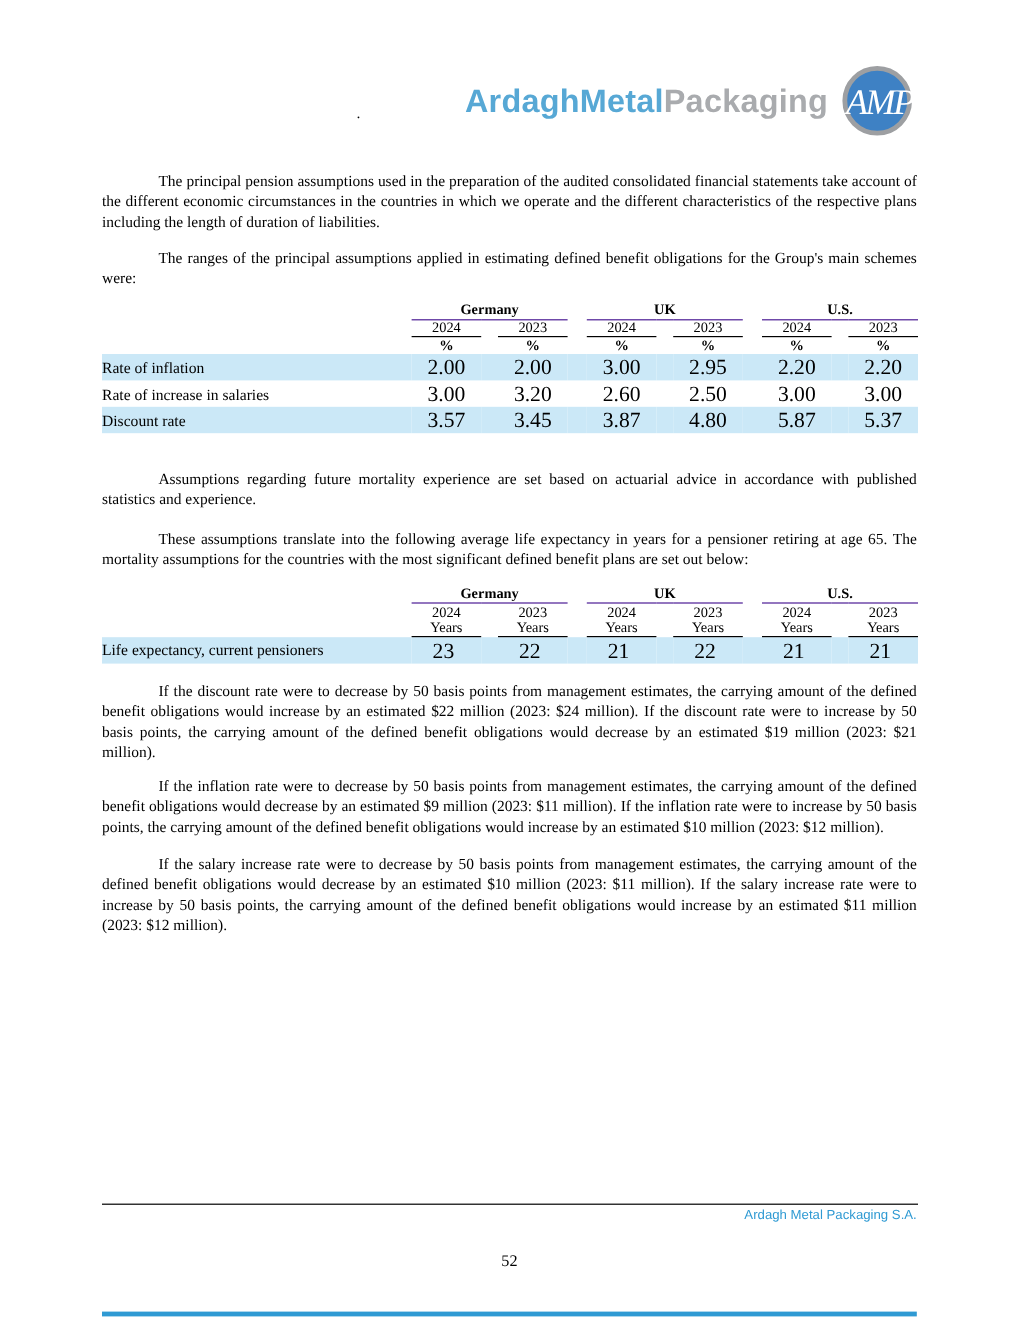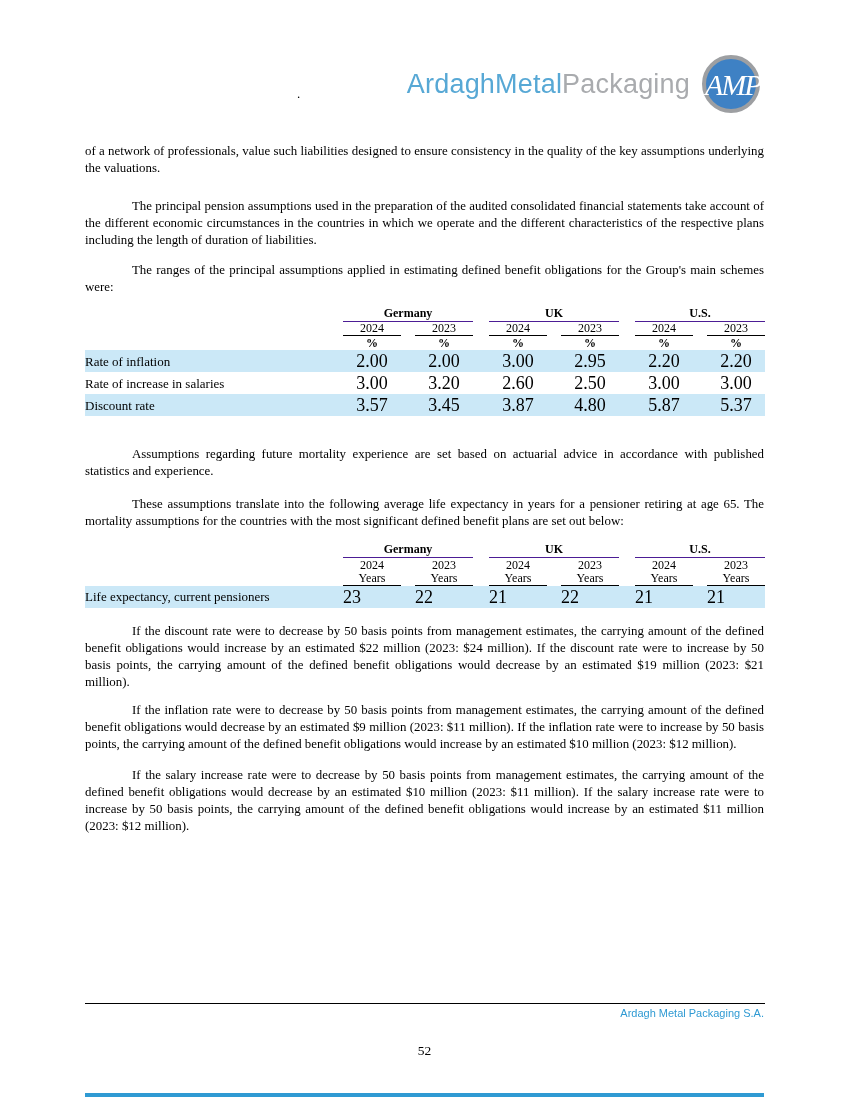--- a/index.html
+++ b/index.html
@@ -2,21 +2,21 @@
 <html style="--row-highlight: #cbe8f7; --accent-blue: #2f9ad3; --logo-blue: #57a8d5; --logo-gray: #a9abae; --logo-circle: #3e81c4; --logo-ring: #9d9fa2;"><head>
 <meta charset="utf-8">
 <style>
   html,body{margin:0;padding:0;background:#ffffff;}
   .page{
     position:relative;width:849px;height:1100px;background:#fff;overflow:hidden;
     font-family:"Liberation Serif", serif;color:#000;
   }
   
   .logo-row{position:absolute;top:52px;right:86px;display:flex;align-items:center;}
-  .logo-text{font-family:"Liberation Sans", sans-serif;font-size:27px;font-weight:400;letter-spacing:.2px;white-space:nowrap;text-align:right;}
+  .logo-text{font-family:"Liberation Sans", sans-serif;font-size:27px;font-weight:700;letter-spacing:.2px;white-space:nowrap;text-align:right;}
   .logo-text .blue{color:var(--logo-blue,#57a8d5);}
   .logo-text .gray{color:var(--logo-gray,#a9abae);}
   .logo-mark{margin-left:9px;width:64px;height:64px;}
   .stray-dot{position:absolute;left:297px;top:86px;font-size:13px;}
   
   .content{position:absolute;left:85px;top:143px;width:679px;}
   .content p{
     margin:0;font-size:12.9px;line-height:17px;text-align:justify;text-indent:47px;
   }
   .content p.noindent{text-indent:0;}
@@ -24,21 +24,21 @@
   table.fin{border-collapse:collapse;table-layout:fixed;width:680px;}
   table.fin td,table.fin th{padding:0;overflow:visible;white-space:nowrap;}
   table.fin th.grp{font-size:12px;font-weight:bold;text-align:center;border-bottom:1px solid #4c1d95;height:15px;vertical-align:bottom;}
   table.fin th.yr{font-size:12px;font-weight:normal;text-align:center;border-bottom:1px solid #000;vertical-align:bottom;height:13px;line-height:13px;}
   table.fin th.yr div{line-height:13px;}
   table.fin.t2 th.yr{height:27px;}
   table.fin th.unit{font-size:12px;font-weight:bold;text-align:center;height:14px;line-height:14px;}
   table.fin td.label{font-size:13px;text-align:left;height:17px;line-height:17px;}
   table.fin td.val{font-size:18px;height:22px;line-height:17px;}
   table.fin.t1 td.val{text-align:center;}
-  table.fin.t2 td.val{text-align:left;padding-right:5px;}
+  table.fin.t2 td.val{text-align:center;padding-right:5px;}
   table.fin tr.hl{background:var(--row-highlight,#cbe8f7);}
   
   .footer-rule{position:absolute;left:85px;top:1003px;width:680px;border-top:1.5px solid #000;}
   .footer-company{position:absolute;right:85px;top:1007px;font-family:"Liberation Sans", sans-serif;font-size:11px;color:var(--accent-blue,#2f9ad3);}
   .page-number{position:absolute;left:0;top:1043px;width:100%;text-align:center;font-size:13.5px;}
   .bottom-bar{position:absolute;left:85px;bottom:3px;width:679px;height:4px;background:var(--accent-blue,#3ea0da);}
 </style>
 </head>
 <body>
 
@@ -47,21 +47,20 @@
   <div class="logo-row">
     <div class="logo-text"><span class="blue">ArdaghMetal</span><span class="gray">Packaging</span></div>
     <svg class="logo-mark" viewBox="0 0 64 64">
       <circle cx="32" cy="32" r="27" fill="#3e81c4" stroke="#9d9fa2" stroke-width="4"></circle>
       <text x="6" y="43" font-family="Liberation Serif, serif" font-style="italic" font-size="30" letter-spacing="-2" fill="#ffffff">AMP</text>
     </svg>
   </div>
   <div class="stray-dot">.</div>
 
   <div class="content">
-    <p class="noindent" style="margin-bottom:21px">of a network of professionals, value such liabilities designed to ensure consistency in the quality of the key assumptions underlying the valuations.</p>
     <p style="margin-bottom:13px">The principal pension assumptions used in the preparation of the audited consolidated financial statements take account of the different economic circumstances in the countries in which we operate and the different characteristics of the respective plans including the length of duration of liabilities.</p>
     <p style="margin-bottom:10px">The ranges of the principal assumptions applied in estimating defined benefit obligations for the Group's main schemes were:</p>
 
     <table class="fin t1" id="table1" style="margin-bottom:30px">
         <colgroup>
           <col style="width: 258px;">
           <col style="width: 58px;">
           <col style="width: 14px;">
           <col style="width: 58px;">
           <col style="width: 16px;">

